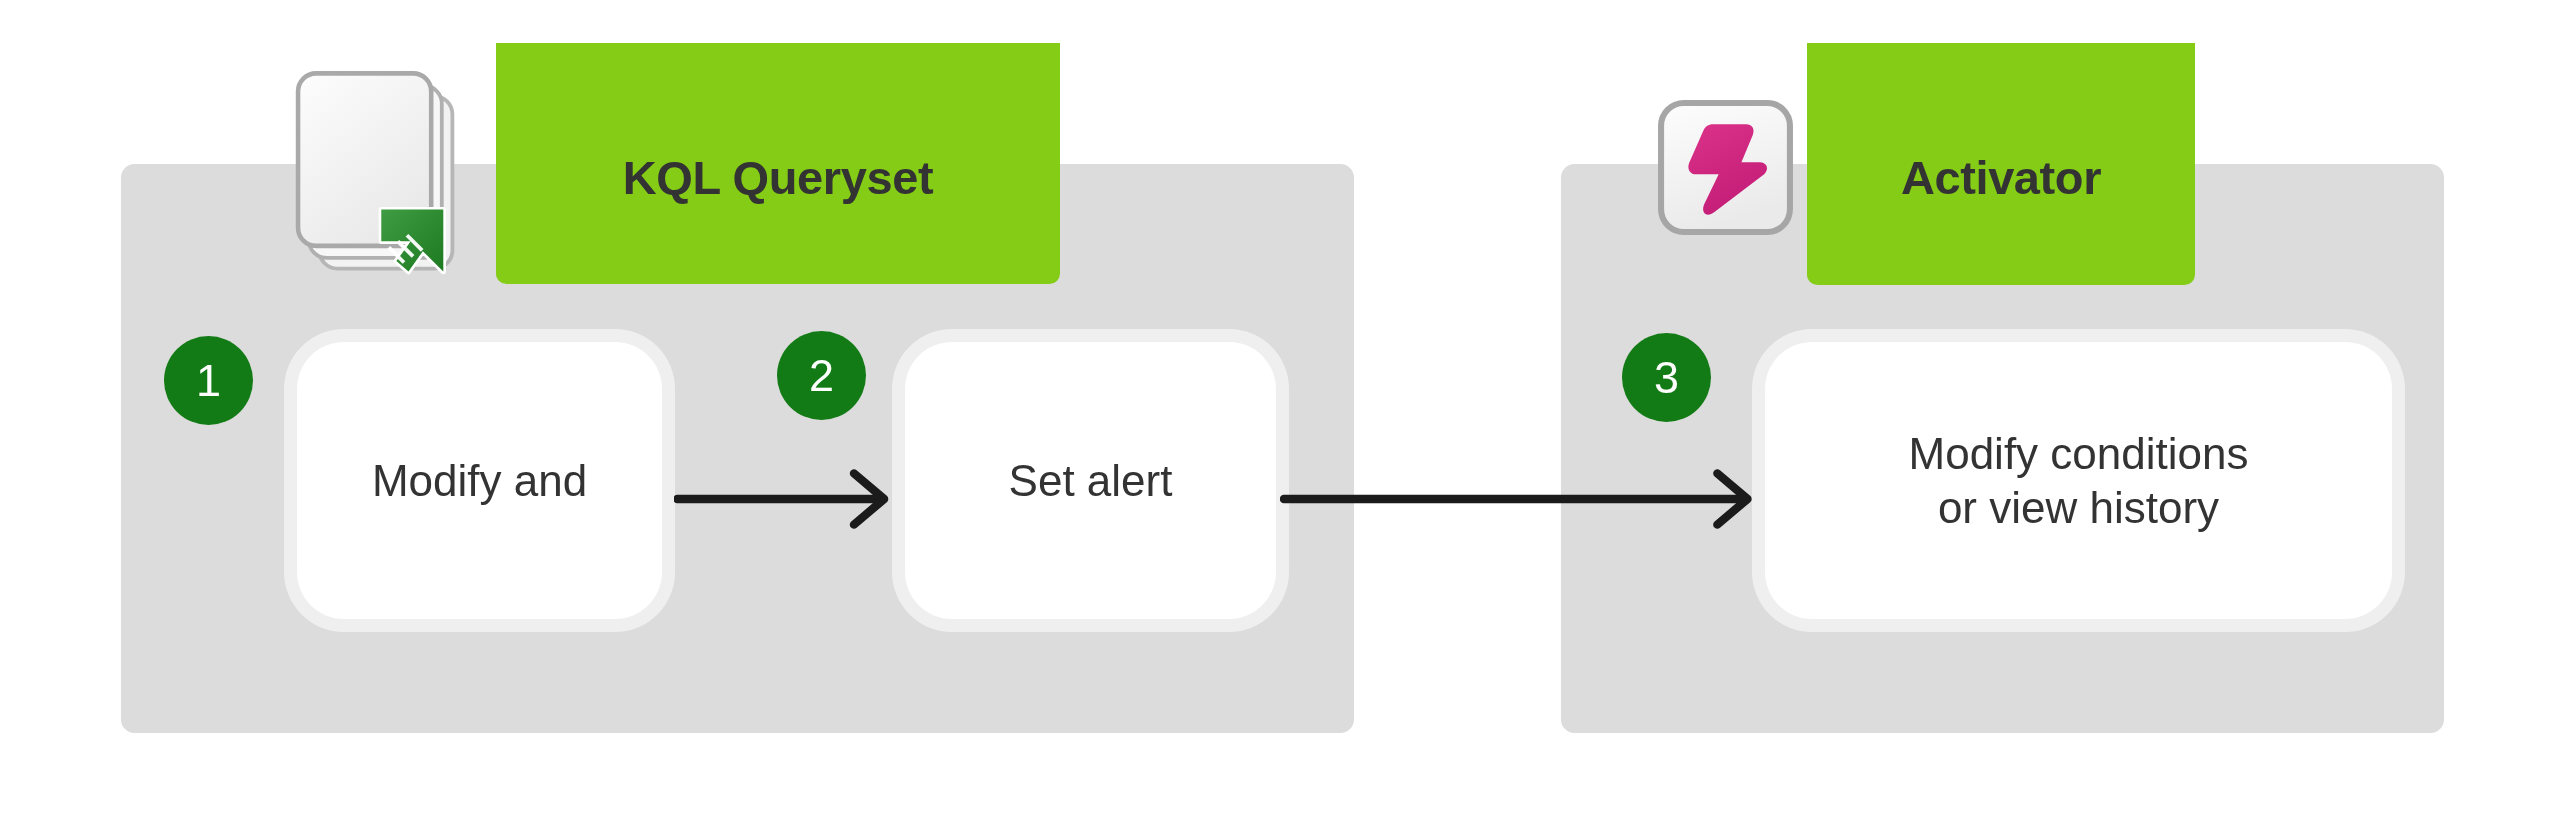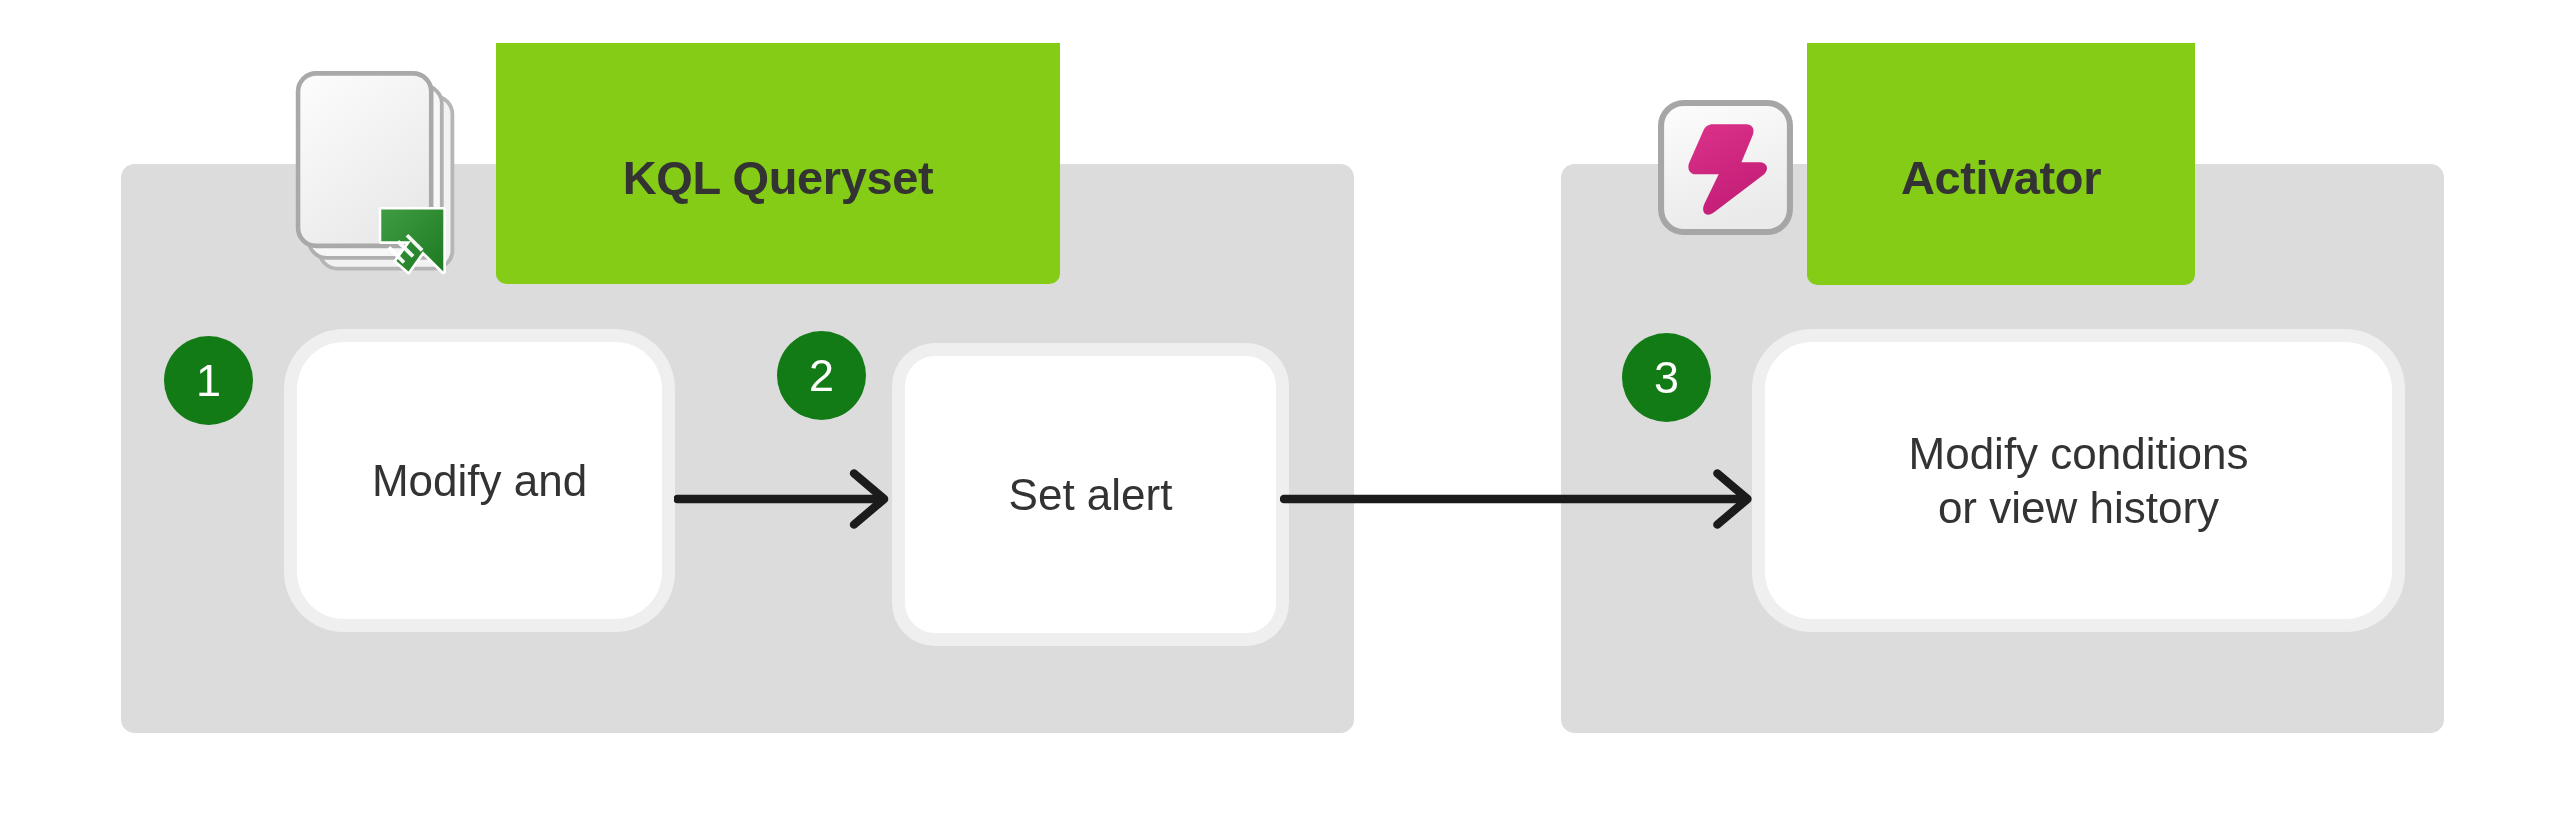--- a/index.html
+++ b/index.html
@@ -87,21 +87,21 @@
     box-shadow: 0 0 0 13px rgba(255,255,255,0.55);
     z-index: 4;
   }
   .step-label {
     font-size: 44px;
     color: #333333;
     line-height: 1.22;
     padding: 0 19.7px;
   }
   #card-1 { left: 297px;  top: 342px; width: 365px; height: 277px; }
-  #card-2 { left: 905px; top: 356px; width: 371px; height: 277px; border-radius: 30px; }
+  #card-2 { left: 905px; top: 342px; width: 371px; height: 277px; }
   #card-3 { left: 1765px; top: 342px; width: 627px; height: 277px; }
 
   
   .arrow { position: absolute; z-index: 5; }
   #arrow-1 { left: 674px;  top: 462px; width: 227px;  height: 74px; }
   #arrow-2 { left: 1280px; top: 462px; width: 485px;  height: 74px; }
 </style>
 </head>
 <body>
 

